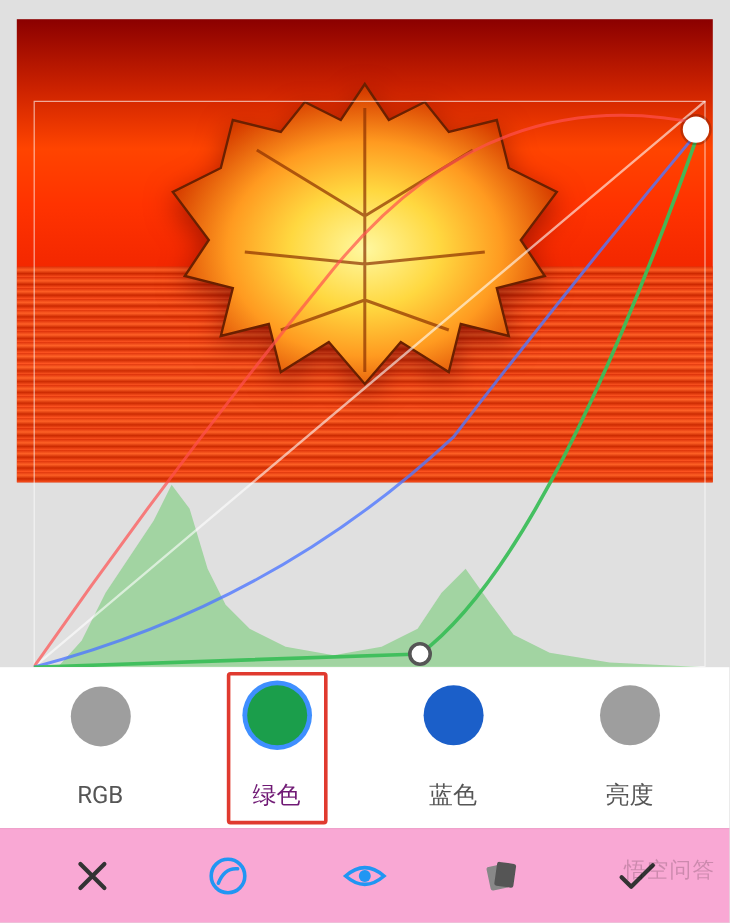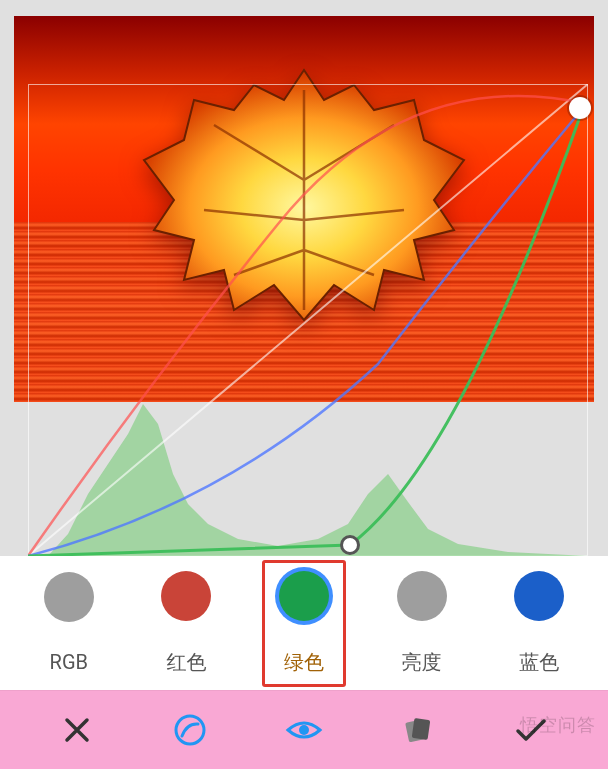--- a/index.html
+++ b/index.html
@@ -127,21 +127,21 @@
       border-radius: 50%;
     }
     .channel-option.selected .channel-swatch {
       box-shadow: 0 0 0 4px #3f8fff;
     }
     .channel-label {
       font-size: 20px;
       color: #555;
     }
     .channel-option.selected .channel-label {
-      color: #a16207;
+      color: #701a75;
     }
     .toolbar {
       position: absolute;
       bottom: 0;
       left: 0;
       right: 0;
       height: 79px;
       background: #f9a8d4;
       display: flex;
       align-items: center;
@@ -209,35 +209,31 @@
 
   <div class="handle top"></div>
   <div class="handle bottom"></div>
 </div>
 
 <div class="channel-selector">
   <div class="channel-option">
     <div class="channel-swatch" style="background:#9e9e9e"></div>
     <span class="channel-label">RGB</span>
   </div>
-  <div class="channel-option">
-    <div class="channel-swatch" style="background:#c94438"></div>
-    <span class="channel-label">红色</span>
-  </div>
   <div class="channel-option selected">
     <div class="channel-swatch" style="background:#1b9e4b"></div>
     <span class="channel-label">绿色</span>
   </div>
   <div class="channel-option">
+    <div class="channel-swatch" style="background:#1b5fc9"></div>
+    <span class="channel-label">蓝色</span>
+  </div>
+  <div class="channel-option">
     <div class="channel-swatch" style="background:#9e9e9e"></div>
     <span class="channel-label">亮度</span>
-  </div>
-  <div class="channel-option">
-    <div class="channel-swatch" style="background:#1b5fc9"></div>
-    <span class="channel-label">蓝色</span>
   </div>
 </div>
 
 <div class="toolbar">
   <div class="toolbar-btn">
     <svg width="30" height="30" viewBox="0 0 30 30">
       <path d="M5 5 L25 25 M25 5 L5 25" stroke="#333" stroke-width="3.5" stroke-linecap="round"></path>
     </svg>
   </div>
   <div class="toolbar-btn">

